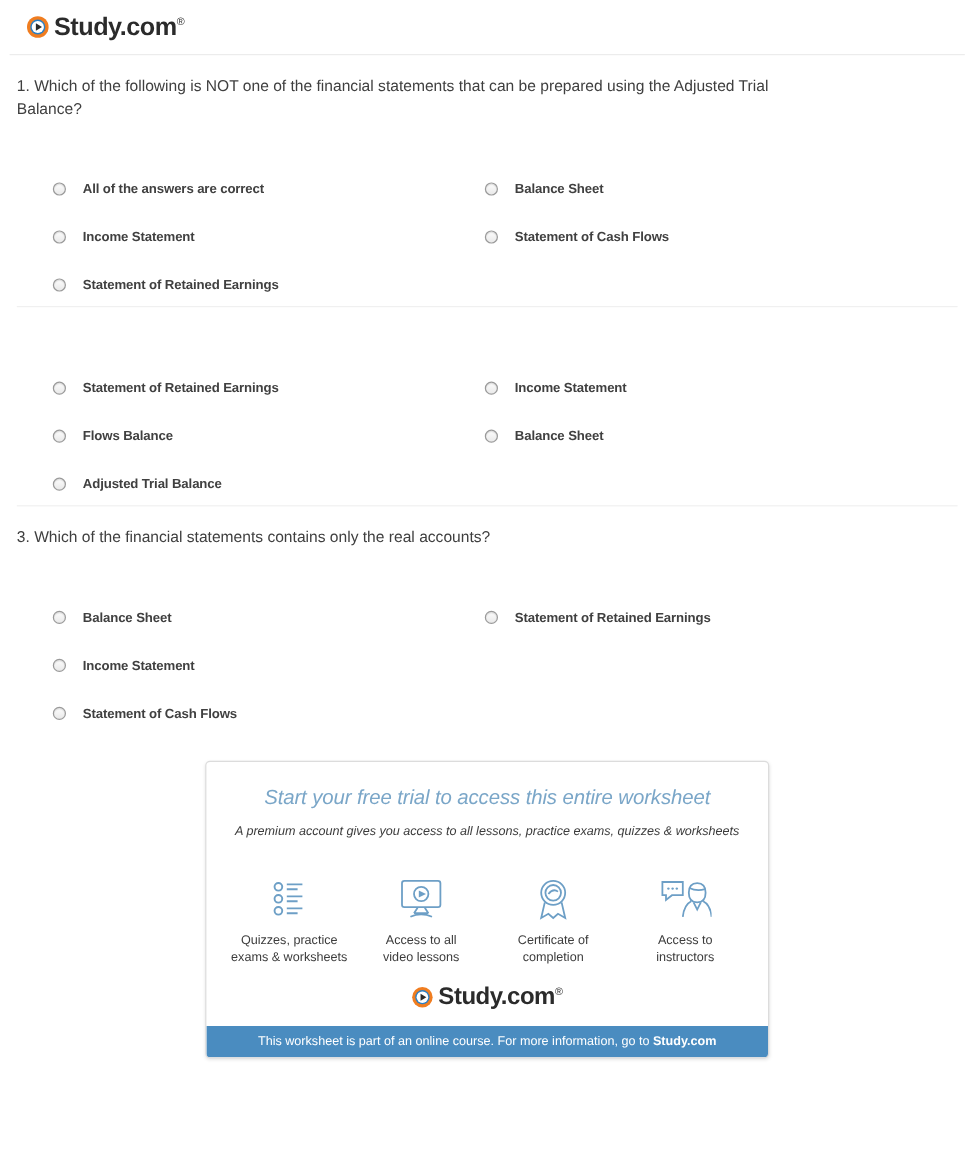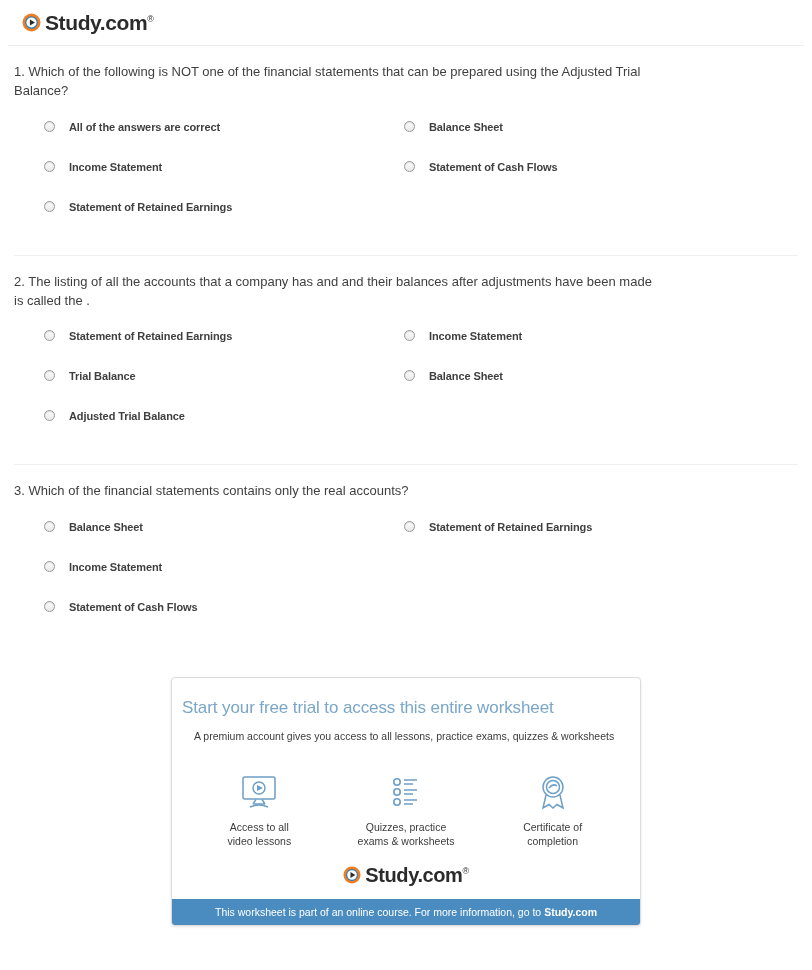--- a/index.html
+++ b/index.html
@@ -98,20 +98,21 @@
     grid-template-rows: repeat(3, 40px);
     padding: 14px 0 8px 30px;
   }
   .option {
     display: flex;
     align-items: flex-start;
     font-size: 11px;
     color: #404040;
     font-weight: bold;
     letter-spacing: -0.1px;
+    margin-top: 31px;
   }
   .option.empty { visibility: hidden; }
   .radio {
     width: 11px;
     height: 11px;
     border-radius: 50%;
     border: 1px solid #9a9a9a;
     background: linear-gradient(#fdfdfd, #e9e9e9);
     box-shadow: inset 0 1px 1px rgba(0,0,0,0.12);
     margin-right: 14px;
@@ -135,21 +136,23 @@
   .promo-card {
     width: 470px;
     background: #ffffff;
     border: 1px solid #dcdcdc;
     border-radius: 4px;
     box-shadow: 0 1px 3px rgba(0,0,0,0.10);
     overflow: hidden;
     box-sizing: border-box;
   }
   .promo-head {
+    text-align: center;
     padding: 20px 10px 4px 10px;
+    font-style: italic;
   }
   .promo-title {
     font-size: 17px;
     color: #7aa6c8;
     font-weight: normal;
     margin: 0 0 7px 0;
     letter-spacing: -0.1px;
   }
   .promo-sub {
     font-size: 10.5px;
@@ -240,29 +243,28 @@
         </label>
         <label class="option empty">
           <span class="radio"></span>
           <span class="option-label"></span>
         </label>
       </div>
       <div class="sep"></div>
     </div>
 
     <div class="question-block">
-      <p class="question-text">2. The listing of all the accounts that a company has and and their balances after adjustments have been made is called the .</p>
       <div class="options">
         <label class="option">
           <span class="radio"></span>
           <span class="option-label">Statement of Retained Earnings</span>
         </label>
         <label class="option">
           <span class="radio"></span>
-          <span class="option-label">Trial Balance</span>
+          <span class="option-label">Flows Balance</span>
         </label>
         <label class="option">
           <span class="radio"></span>
           <span class="option-label">Adjusted Trial Balance</span>
         </label>
         <label class="option">
           <span class="radio"></span>
           <span class="option-label">Income Statement</span>
         </label>
         <label class="option">
@@ -307,36 +309,20 @@
 
   <div class="promo-wrap">
     <div class="promo-card">
 
       <div class="promo-head">
         <div class="promo-title">Start your free trial to access this entire worksheet</div>
         <div class="promo-sub">A premium account gives you access to all lessons, practice exams, quizzes &amp; worksheets</div>
       </div>
 
       <div class="features">
-
-        <div class="feature">
-          <div class="feature-icon">
-            <svg width="40" height="38" viewBox="0 0 40 38" fill="none" stroke="#6d9fc6" stroke-width="1.5" xmlns="http://www.w3.org/2000/svg">
-              <rect x="4" y="3" width="32" height="22" rx="2"></rect>
-              <circle cx="20" cy="14" r="6"></circle>
-              <polygon points="18,11 24,14 18,17" fill="#6d9fc6" stroke="none"></polygon>
-              <path d="M14 30 h12 M17 25.5 l-3 4.5 M23 25.5 l3 4.5"></path>
-              <path d="M11 33 q9 -4 18 0"></path>
-            </svg>
-          </div>
-          <div class="feature-label">
-            <span>Access to all</span><br>
-            <span>video lessons</span>
-          </div>
-        </div>
 
         <div class="feature">
           <div class="feature-icon">
             <svg width="40" height="38" viewBox="0 0 40 38" fill="none" stroke="#6d9fc6" stroke-width="1.6" xmlns="http://www.w3.org/2000/svg">
               <circle cx="11" cy="8" r="3.2"></circle>
               <circle cx="11" cy="18" r="3.2"></circle>
               <circle cx="11" cy="28" r="3.2"></circle>
               <path d="M18 6 h13 M18 10 h9"></path>
               <path d="M18 16 h13 M18 20 h9"></path>
               <path d="M18 26 h13 M18 30 h9"></path>
@@ -344,32 +330,66 @@
           </div>
           <div class="feature-label">
             <span>Quizzes, practice</span><br>
             <span>exams &amp; worksheets</span>
           </div>
         </div>
 
         <div class="feature">
           <div class="feature-icon">
             <svg width="40" height="38" viewBox="0 0 40 38" fill="none" stroke="#6d9fc6" stroke-width="1.5" xmlns="http://www.w3.org/2000/svg">
+              <rect x="4" y="3" width="32" height="22" rx="2"></rect>
+              <circle cx="20" cy="14" r="6"></circle>
+              <polygon points="18,11 24,14 18,17" fill="#6d9fc6" stroke="none"></polygon>
+              <path d="M14 30 h12 M17 25.5 l-3 4.5 M23 25.5 l3 4.5"></path>
+              <path d="M11 33 q9 -4 18 0"></path>
+            </svg>
+          </div>
+          <div class="feature-label">
+            <span>Access to all</span><br>
+            <span>video lessons</span>
+          </div>
+        </div>
+
+        <div class="feature">
+          <div class="feature-icon">
+            <svg width="40" height="38" viewBox="0 0 40 38" fill="none" stroke="#6d9fc6" stroke-width="1.5" xmlns="http://www.w3.org/2000/svg">
               <circle cx="20" cy="13" r="10"></circle>
               <circle cx="20" cy="13" r="6.5"></circle>
               <path d="M16 14 q4 -5 8 -2"></path>
               <path d="M13 21 l-3 13 l6 -3.5 l4 3.5 l4 -3.5 l6 3.5 l-3 -13"></path>
             </svg>
           </div>
           <div class="feature-label">
             <span>Certificate of</span><br>
             <span>completion</span>
           </div>
         </div>
 
+        <div class="feature">
+          <div class="feature-icon">
+            <svg width="44" height="38" viewBox="0 0 44 38" fill="none" stroke="#6d9fc6" stroke-width="1.5" xmlns="http://www.w3.org/2000/svg">
+              <path d="M3 4 h17 v11 h-9 l-5 4 v-4 h-3 z"></path>
+              <circle cx="8" cy="9.5" r="1" fill="#6d9fc6" stroke="none"></circle>
+              <circle cx="11.5" cy="9.5" r="1" fill="#6d9fc6" stroke="none"></circle>
+              <circle cx="15" cy="9.5" r="1" fill="#6d9fc6" stroke="none"></circle>
+              <path d="M32 5 q7 0 7 8 q0 8 -7 8 q-7 0 -7 -8 q0 -8 7 -8 z"></path>
+              <path d="M25.5 9 q6 3 13 1"></path>
+              <path d="M27 20 q-6 3 -7 13 M37 20 q6 3 7 13"></path>
+              <path d="M29 21 l3 6 l3 -6"></path>
+            </svg>
+          </div>
+          <div class="feature-label">
+            <span>Access to</span><br>
+            <span>instructors</span>
+          </div>
+        </div>
 
       </div>
 
       <div class="promo-logo">
         <span class="brand-mark">
           <svg width="18" height="18" viewBox="0 0 19 19" xmlns="http://www.w3.org/2000/svg">
             <circle cx="9.5" cy="9.5" r="9" fill="#f07d20"></circle>
             <circle cx="9.5" cy="9.5" r="6.3" fill="#2b7fc4"></circle>
             <circle cx="9.5" cy="9.5" r="5.1" fill="#ffffff"></circle>
             <polygon points="7.9,6.4 13.0,9.5 7.9,12.6" fill="#2b2b2b"></polygon>

